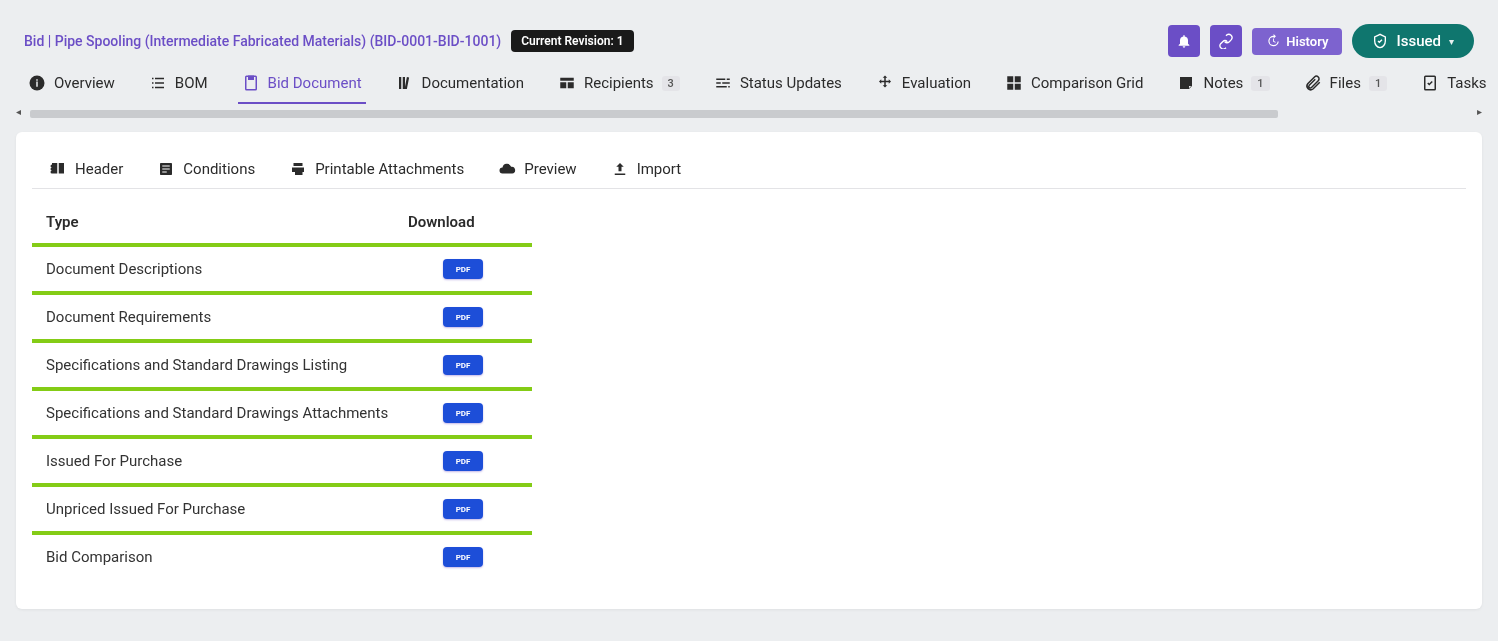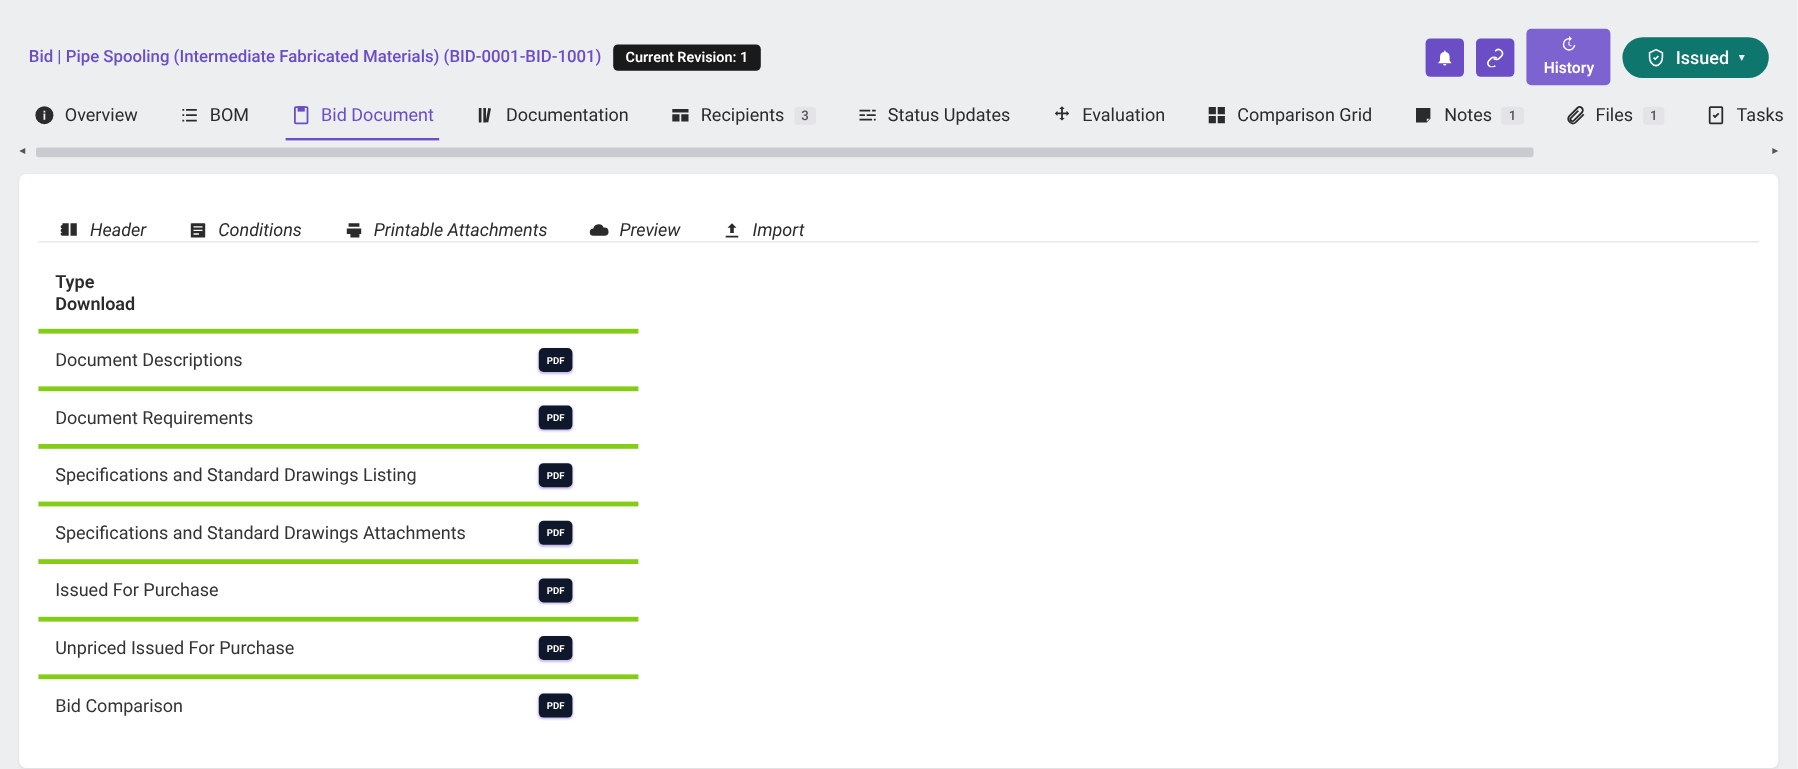--- a/index.html
+++ b/index.html
@@ -48,21 +48,20 @@
     background: #7d63cf;
     color: #fff;
     border-radius: 4px;
     padding: 6px 14px;
     display: flex;
     align-items: center;
     gap: 6px;
     font-size: 13px;
     font-weight: 600;
     cursor: pointer;
-    flex-direction: column;
   }
   .issued-btn {
     background: #0f766e;
     color: #fff;
     border-radius: 22px;
     padding: 8px 20px;
     display: flex;
     align-items: center;
     gap: 8px;
     font-size: 15px;
@@ -139,60 +138,58 @@
   .sub-tab {
     display: flex;
     align-items: flex-end;
     gap: 8px;
     padding: 8px 16px 10px 16px;
     cursor: pointer;
     font-size: 15px;
     color: #2b2b2b;
     border: 1px solid transparent;
     position: relative;
-    top: 11px;
-    font-style: italic;
+    top: 1px;
   }
   .sub-tab.active {
     color: #6b4ec6;
     border: 1px solid #e3e3e6;
     border-bottom-color: #fff;
     border-radius: 4px 4px 0 0;
     background: #fff;
   }
   .sub-tab .ico { width: 18px; height: 18px; display: flex; align-items: center; justify-content: center; }
   .sub-tab .ico svg { width: 18px; height: 18px; }
   .export-table {
     margin-top: 18px;
     width: 500px;
   }
   .export-header {
     display: flex;
     padding: 6px 14px 12px 14px;
     font-weight: 600;
     font-size: 15px;
     color: #2b2b2b;
-    flex-direction: column;
   }
   .col-type { flex: 1; }
   .col-download { width: 110px; text-align: left; }
   .export-row {
     display: flex;
     align-items: center;
     padding: 12px 14px;
     border-top: 4px solid #84cc16;
     font-size: 15px;
     color: #333;
     justify-content: space-between;
   }
   .export-row .col-download { display: flex; justify-content: center; }
   .pdf-badge {
-    width: 28px;
+    width: 40px;
     height: 20px;
-    background: #0f172a;
+    background: #1d4ed8;
     border-radius: 4px;
     color: #fff;
     font-size: 8px;
     font-weight: 700;
     display: flex;
     align-items: center;
     justify-content: center;
     cursor: pointer;
     box-shadow: 0 1px 2px rgba(107,78,198,0.4);
   }

